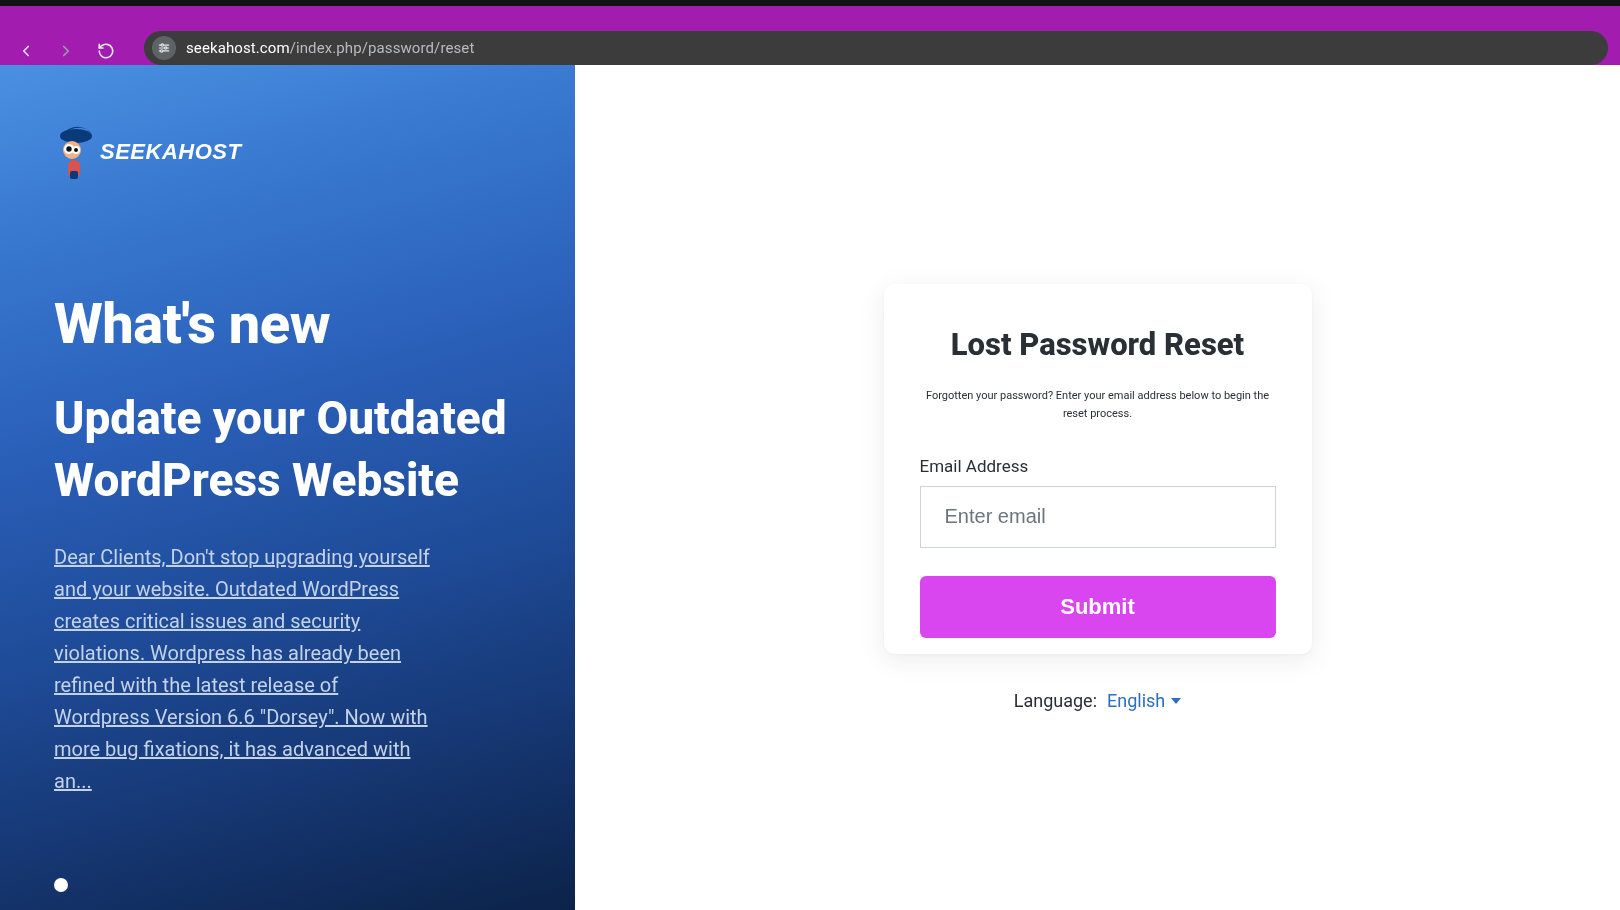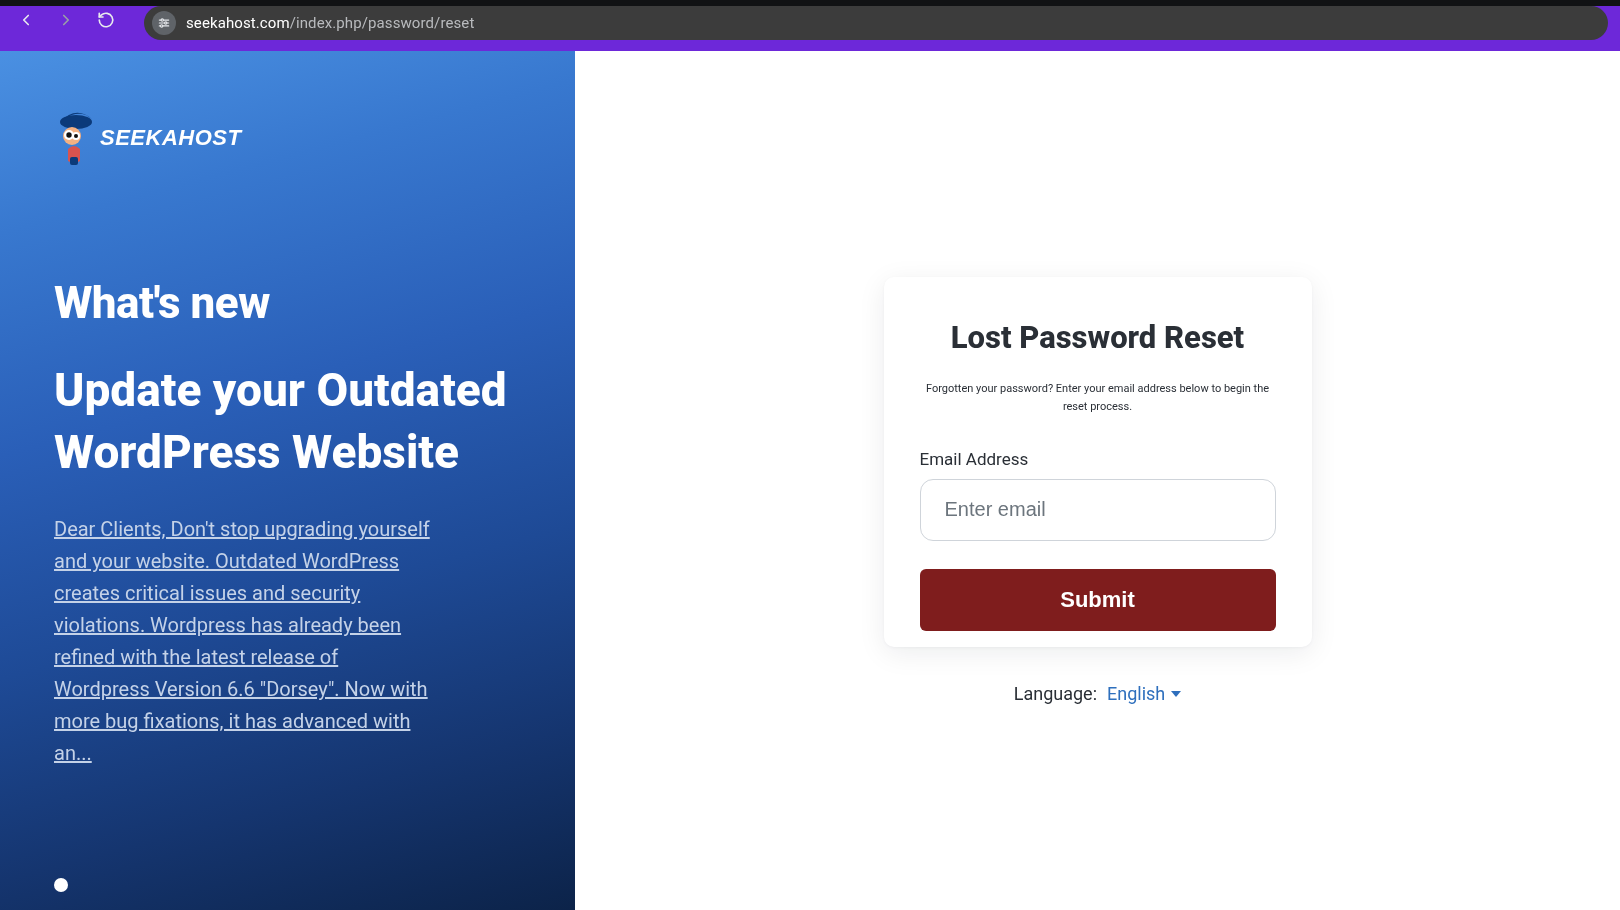--- a/index.html
+++ b/index.html
@@ -1,24 +1,24 @@
 <!DOCTYPE html>
 <html><head>
 <meta charset="utf-8">
 <style>
   * { box-sizing: border-box; margin: 0; padding: 0; }
   html, body { width: 100%; height: 100%; font-family: -apple-system, BlinkMacSystemFont, "Segoe UI", Roboto, "Helvetica Neue", Arial, sans-serif; }
   body { display: flex; flex-direction: column; background: #fff; }
 
   
   .browser-bar {
-    height: 51px;
-    background: #6d28d9;
-    display: flex;
-    align-items: flex-start;
+    height: 65px;
+    background: #a21caf;
+    display: flex;
+    align-items: flex-end;
     padding: 0 12px;
     gap: 12px;
     border-top: 6px solid #111214;
   }
   .nav-btn {
     width: 28px; height: 28px;
     display: flex; align-items: center; justify-content: center;
     color: #9aa0a6;
     border-radius: 50%;
   }
@@ -80,21 +80,21 @@
   }
   .logo-text {
     font-weight: 800;
     font-style: italic;
     font-size: 22px;
     letter-spacing: 0.5px;
     color: #fff;
     font-family: "Segoe UI", Arial, sans-serif;
   }
   .whats-new {
-    font-size: 44px;
+    font-size: 56px;
     font-weight: 800;
     letter-spacing: -0.5px;
     margin-bottom: 30px;
   }
   .news-date {
     font-size: 18px;
     font-weight: 600;
     margin-bottom: 14px;
     color: #eef3fb;
   }
@@ -158,32 +158,32 @@
   .field-label {
     font-size: 17px;
     color: #2a2f36;
     margin-bottom: 10px;
     display: block;
   }
   .email-input {
     width: 100%;
     height: 62px;
     border: 1px solid #cfd4da;
-    border-radius: 13px;
+    border-radius: 0;
     padding: 0 24px;
     font-size: 20px;
     color: #495057;
     outline: none;
     margin-bottom: 28px;
   }
   .email-input::placeholder { color: #6c757d; }
   .submit-btn {
     width: 100%;
     height: 62px;
-    background: #7f1d1d;
+    background: #d946ef;
     color: #fff;
     border: none;
     border-radius: 6px;
     font-size: 22px;
     font-weight: 700;
     cursor: pointer;
   }
 
   .lang-row {
     margin-top: 36px;

